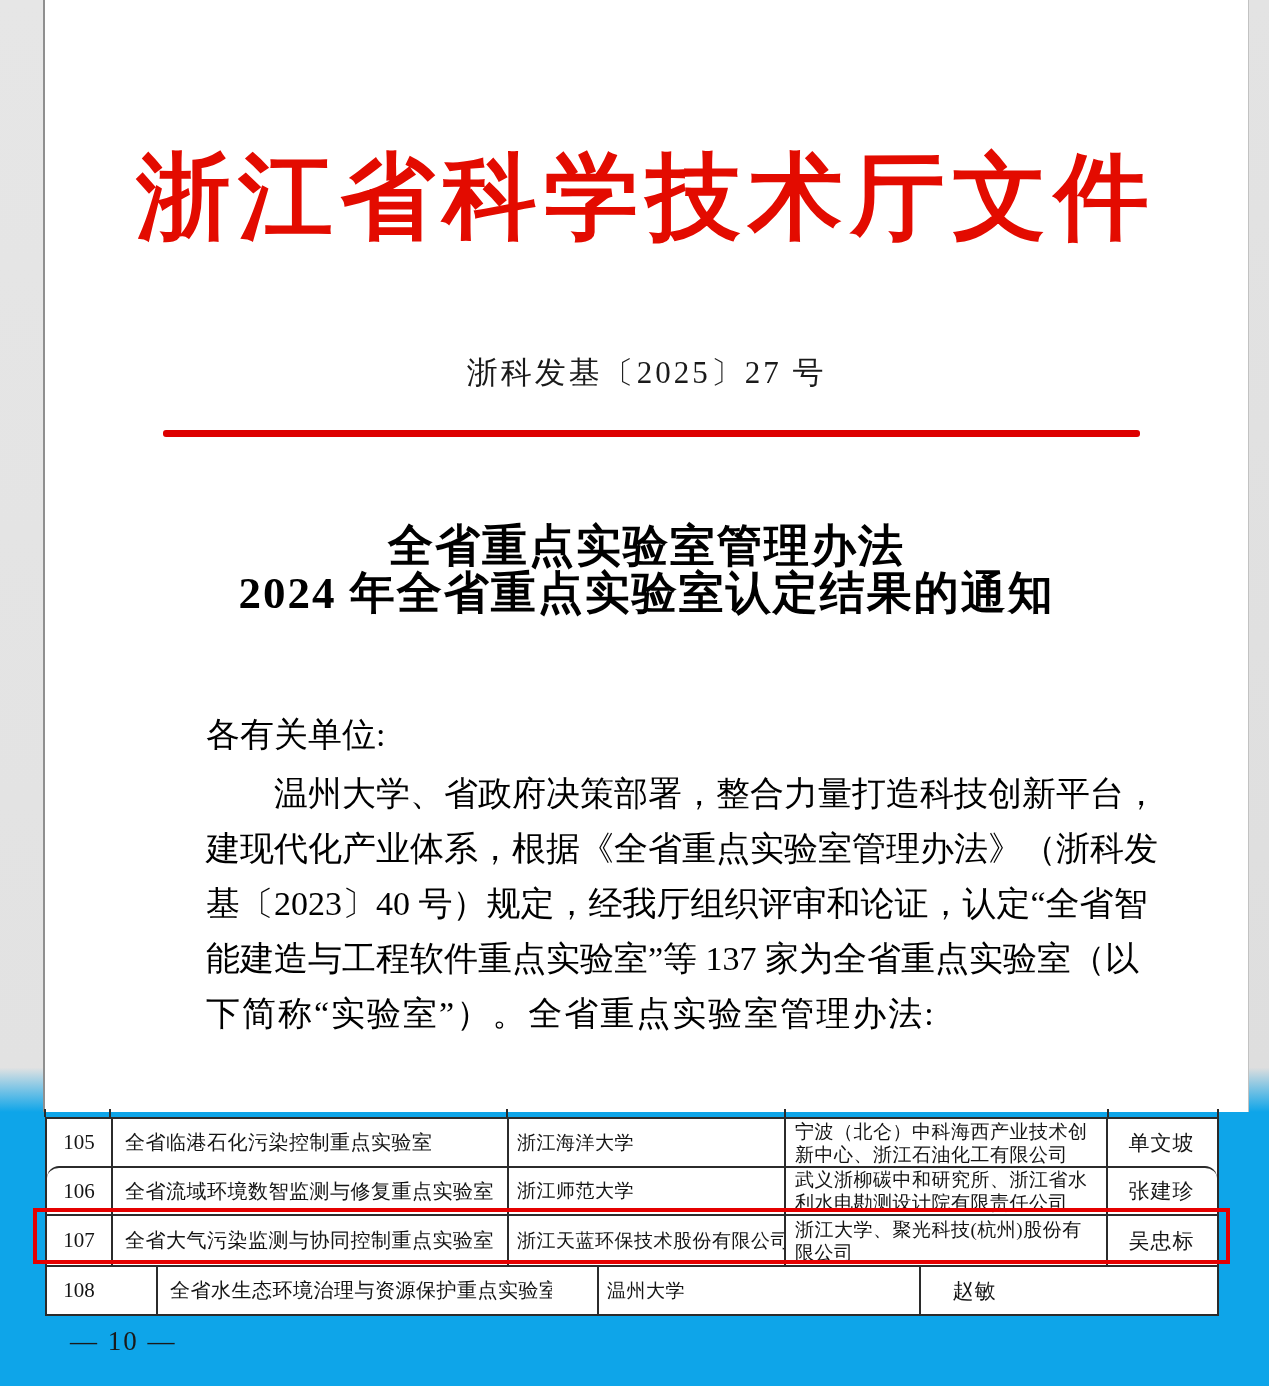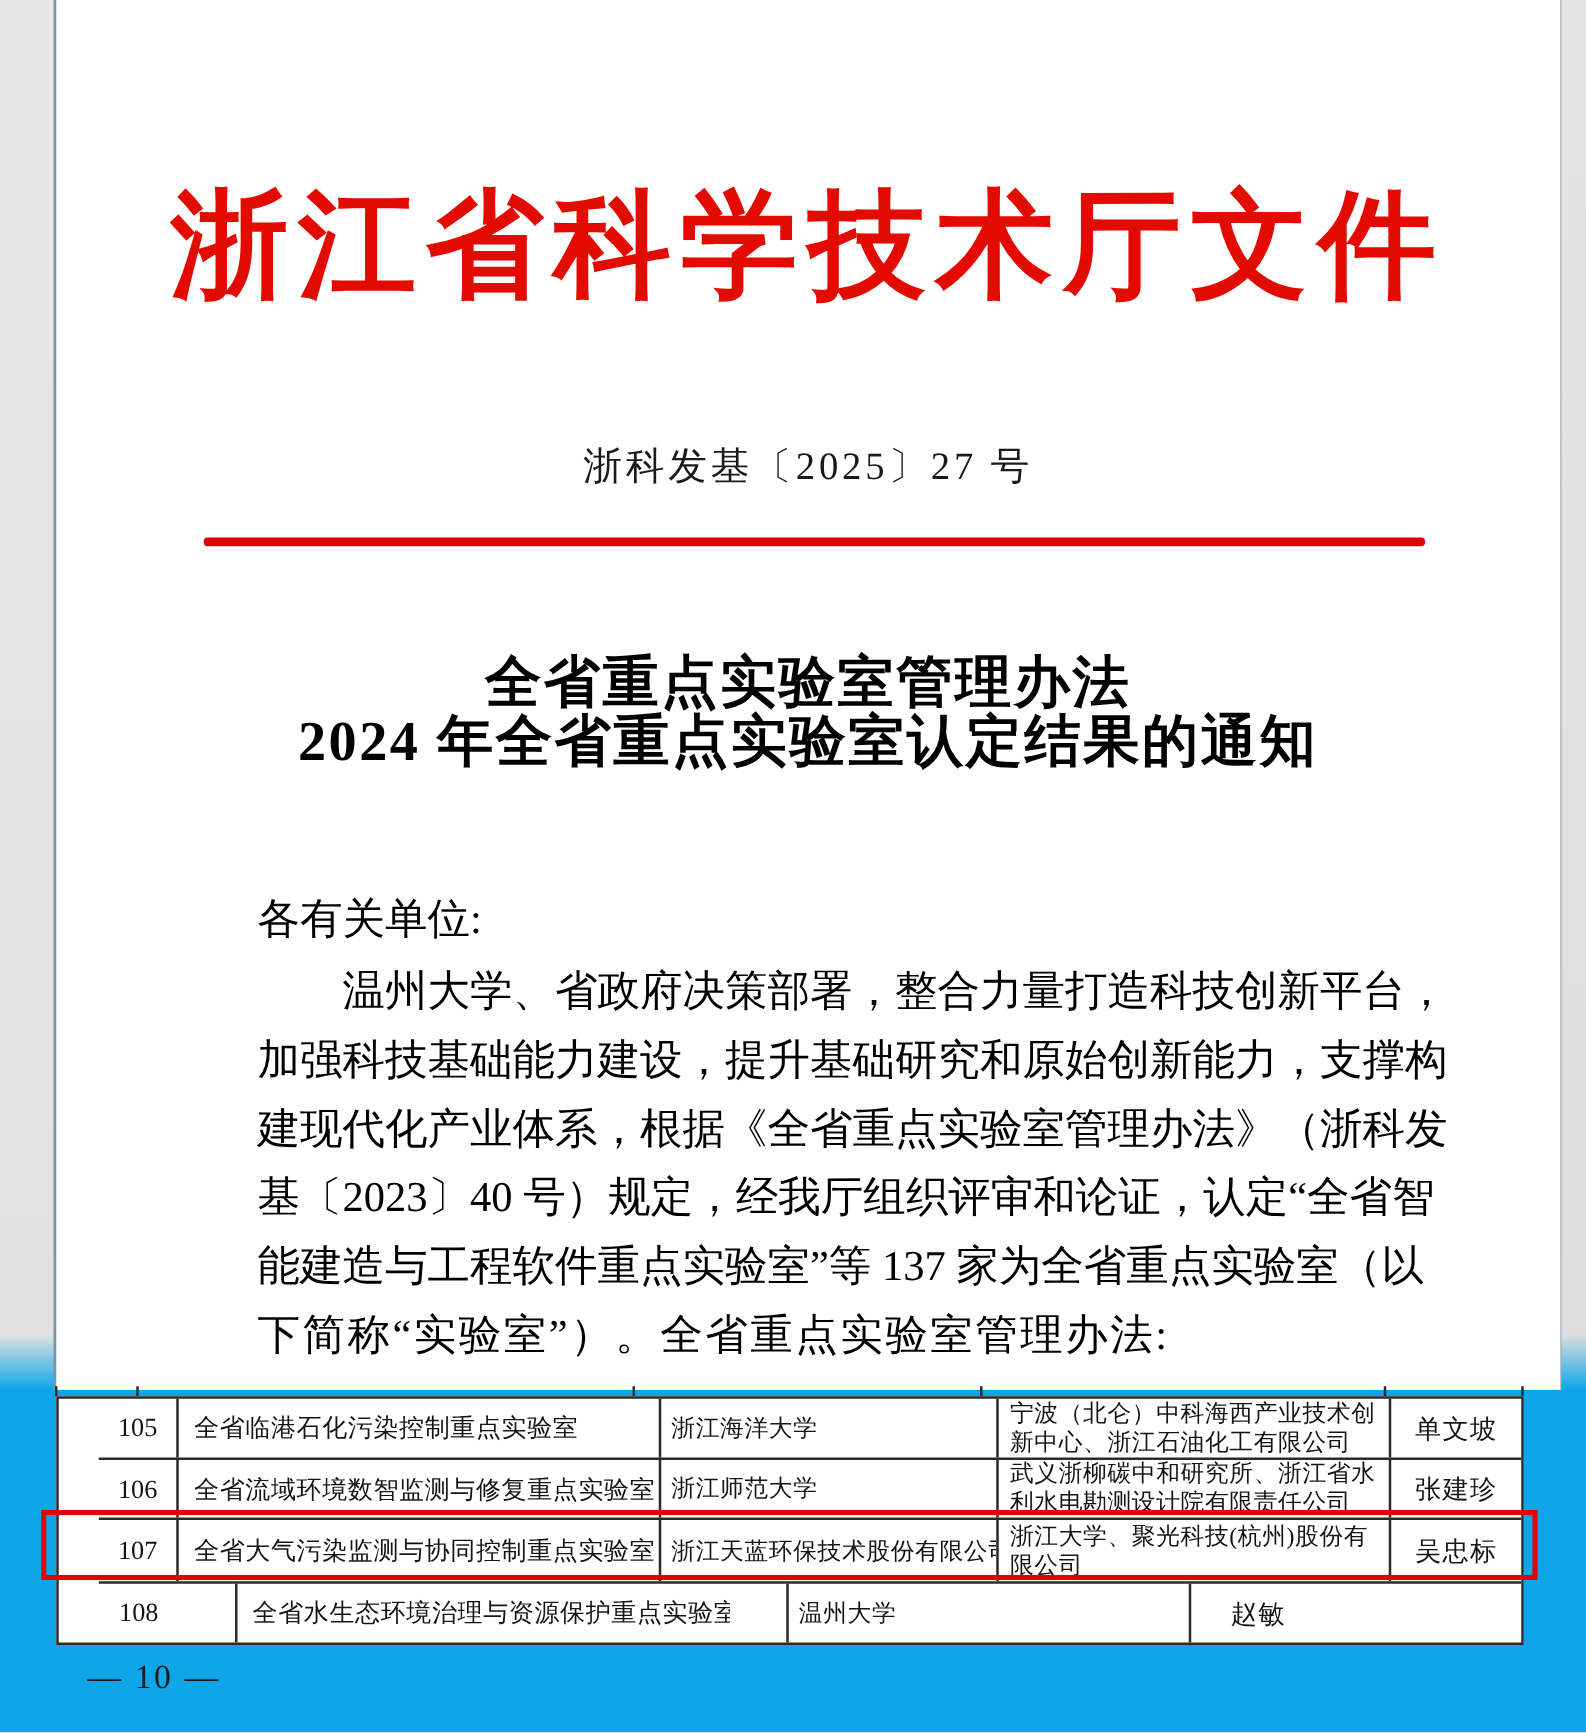--- a/index.html
+++ b/index.html
@@ -42,21 +42,21 @@
   .bline{
     width:100%;height:55px;line-height:55px;font-size:34px;color:#000;
     text-align:justify;text-align-last:justify;white-space:nowrap;
   }
   .bline.indent{text-indent:68px;}
   .bline.last{text-align:left;text-align-last:left;letter-spacing:2px;}
 
   
   .lab-table{
     position:absolute;left:45px;top:1117px;width:1174px;
-    border:2px solid #2b2b2b;box-sizing:border-box;background:#fff;padding-left:32px;
+    border:2px solid #2b2b2b;box-sizing:border-box;background:#fff;
   }
   .trow{display:flex;box-sizing:border-box;}
   .trow + .trow{border-top:2px solid #2b2b2b;}
   .cell{box-sizing:border-box;display:flex;align-items:center;overflow:hidden;color:#141414;}
   .cell + .cell{border-left:2px solid #2b2b2b;}
   .c-no{width:64px;justify-content:center;font-size:21px;}
   .c-lab{width:396px;padding-left:12px;font-size:20px;white-space:nowrap;letter-spacing:.5px;}
   .c-org{width:277px;padding-left:8px;font-size:19px;white-space:nowrap;letter-spacing:.5px;}
   .c-partner{width:322px;padding:2px 9px;font-size:19px;line-height:23px;letter-spacing:.5px;}
   .c-dir{width:109px;justify-content:center;font-size:21px;letter-spacing:1px;}
@@ -81,21 +81,20 @@
 
   <div class="page">
     <div class="agency-header">浙江省科学技术厅文件</div>
     <div class="doc-number">浙科发基〔2025〕27 号</div>
     <div class="red-rule"></div>
     <div class="notice-title l1">全省重点实验室管理办法</div>
     <div class="notice-title l2">2024 年全省重点实验室认定结果的通知</div>
     <div class="salutation">各有关单位:</div>
     <div class="body-lines" id="body-lines">
         <div class="bline indent">温州大学、省政府决策部署，整合力量打造科技创新平台，</div>
-        <div class="bline">加强科技基础能力建设，提升基础研究和原始创新能力，支撑构</div>
         <div class="bline">建现代化产业体系，根据《全省重点实验室管理办法》（浙科发</div>
         <div class="bline">基〔2023〕40 号）规定，经我厅组织评审和论证，认定“全省智</div>
         <div class="bline">能建造与工程软件重点实验室”等 137 家为全省重点实验室（以</div>
         <div class="bline last">下简称“实验室”）。全省重点实验室管理办法:</div>
       </div>
   </div>
 
   <div class="stub" style="left:44px"></div>
   <div class="stub" style="left:109px"></div>
   <div class="stub" style="left:506px"></div>
@@ -114,21 +113,21 @@
         <div class="cell c-org">
           <span>浙江海洋大学</span>
         </div>
         <div class="cell c-partner">
           <span>宁波（北仑）中科海西产业技术创新中心、浙江石油化工有限公司</span>
         </div>
         <div class="cell c-dir">
           <span>单文坡</span>
         </div>
       </div>
-      <div class="trow" style="height: 48px;">
+      <div class="trow" style="height: 48px; border-radius: 12px;">
         <div class="cell c-no">
           <span>106</span>
         </div>
         <div class="cell c-lab">
           <span>全省流域环境数智监测与修复重点实验室</span>
         </div>
         <div class="cell c-org">
           <span>浙江师范大学</span>
         </div>
         <div class="cell c-partner">

